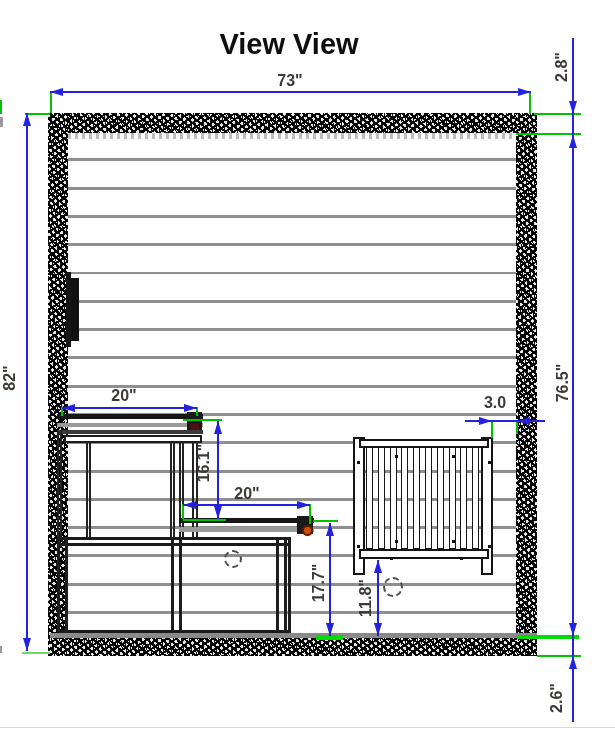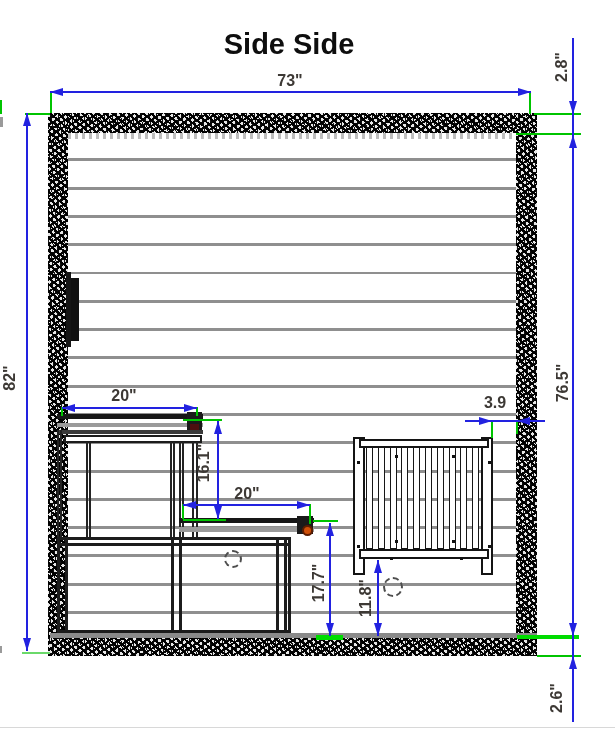--- a/index.html
+++ b/index.html
@@ -47,21 +47,21 @@
   .slat{position:absolute;top:447px;width:7px;height:102px;box-sizing:border-box;
         border:1px solid #161616;background:#fff;}
   .dot{position:absolute;width:3px;height:3px;background:#111;}
   .dashed-circle{position:absolute;border:2px dashed #4d4d4d;border-radius:50%;}
 </style>
 </head>
 <body>
 
 <div class="canvas">
 
-  <div class="title">Side Side</div>
+  <div class="title">View View</div>
 
   <div class="interior"></div>
   <div class="ceil-strip"></div>
 
   <div class="wall" style="left:50px;top:113px;width:487px;height:20px;"></div>
   <div class="wall" style="left:48px;top:113px;width:20px;height:543px;"></div>
   <div class="wall" style="left:516px;top:113px;width:21px;height:543px;"></div>
   <div class="floor-surface"></div>
   <div class="wall" style="left:50px;top:638px;width:487px;height:18px;"></div>
 
@@ -184,20 +184,20 @@
   <div class="bl" style="left:377px;top:560px;width:2px;height:76px;"></div>
   <div class="ar u" style="left:374px;top:560px;"></div>
   <div class="ar d" style="left:374px;top:623px;"></div>
   <div class="dim-label vert" style="left:366px;top:598px;">11.8"</div>
 
   <div class="gl" style="left:491px;top:420px;width:2px;height:18px;"></div>
   <div class="gl" style="left:516px;top:420px;width:2px;height:14px;"></div>
   <div class="bl" style="left:465px;top:420px;width:80px;height:2px;"></div>
   <div class="ar r" style="left:479px;top:417px;"></div>
   <div class="ar l" style="left:517px;top:417px;"></div>
-  <div class="dim-label" style="left:495px;top:403px;">3.9</div>
+  <div class="dim-label" style="left:495px;top:403px;">3.0</div>
 
   <div class="gl" style="left:0;top:100px;width:2px;height:14px;"></div>
   <div class="bar" style="left:0;top:117px;width:3px;height:10px;background:#9a9a9a;"></div>
   <div class="bar" style="left:0;top:646px;width:2px;height:7px;background:#9a9a9a;"></div>
   <div class="bar" style="left:0;top:727px;width:615px;height:1px;background:#d8d8d8;"></div>
 
 </div>
 
 </body></html>

